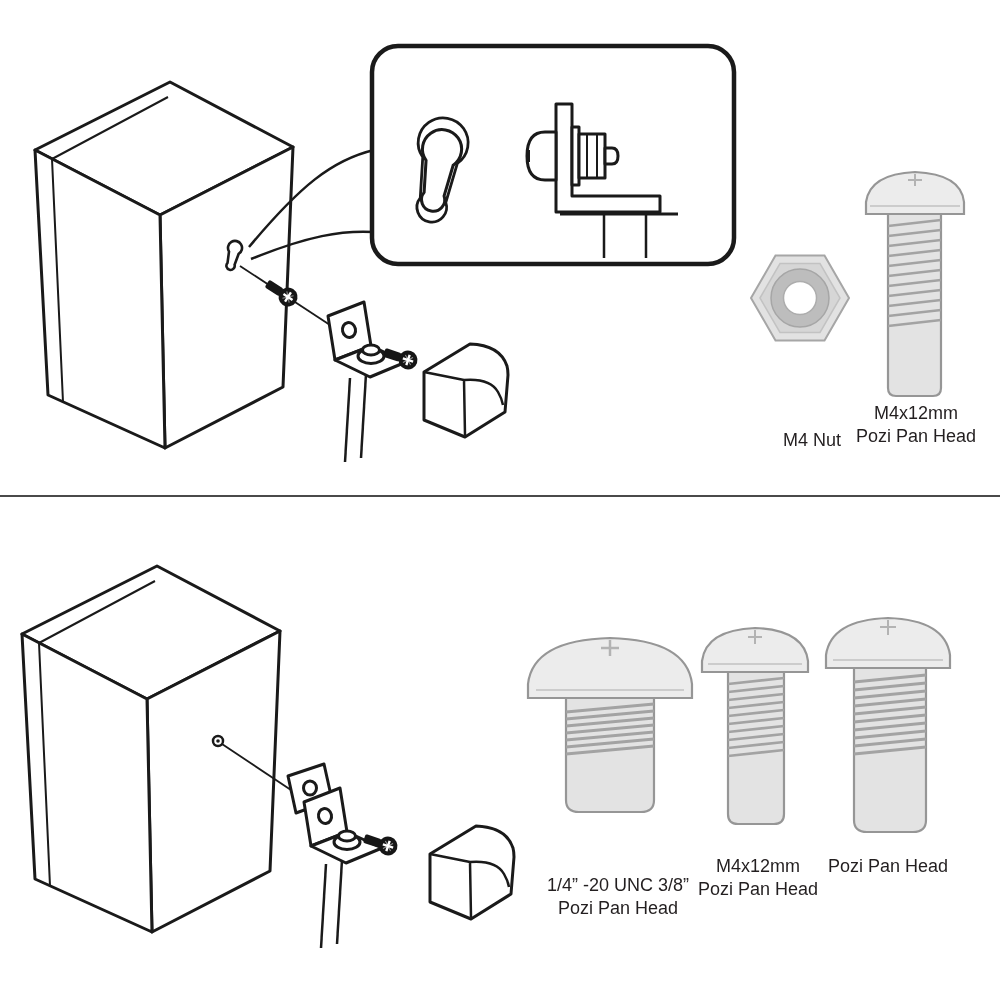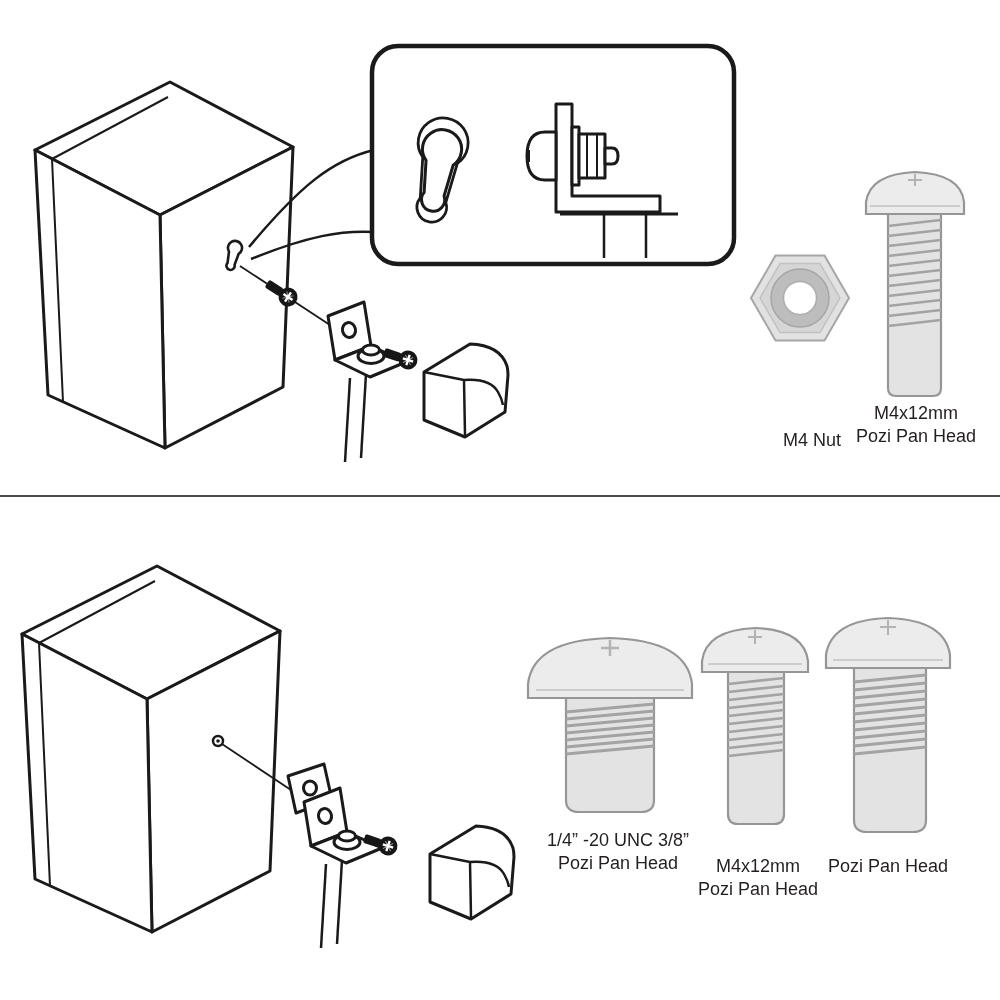--- a/index.html
+++ b/index.html
@@ -136,21 +136,21 @@
     </g>
   </svg>
 
   <div class="label" style="left:738px;top:429px;width:148px">M4 Nut</div>
 
   <div class="label" style="left:816px;top:402px;width:200px">
     <div>M4x12mm</div>
     <div>Pozi Pan Head</div>
   </div>
 
-  <div class="label" style="left:518px;top:829px;width:200px">
+  <div class="label" style="left:518px;top:874px;width:200px">
     <div>1/4” -20 UNC 3/8”</div>
     <div>Pozi Pan Head</div>
   </div>
 
   <div class="label" style="left:662px;top:855px;width:192px">
     <div>M4x12mm</div>
     <div>Pozi Pan Head</div>
   </div>
 
   <div class="label" style="left:792px;top:855px;width:192px">

